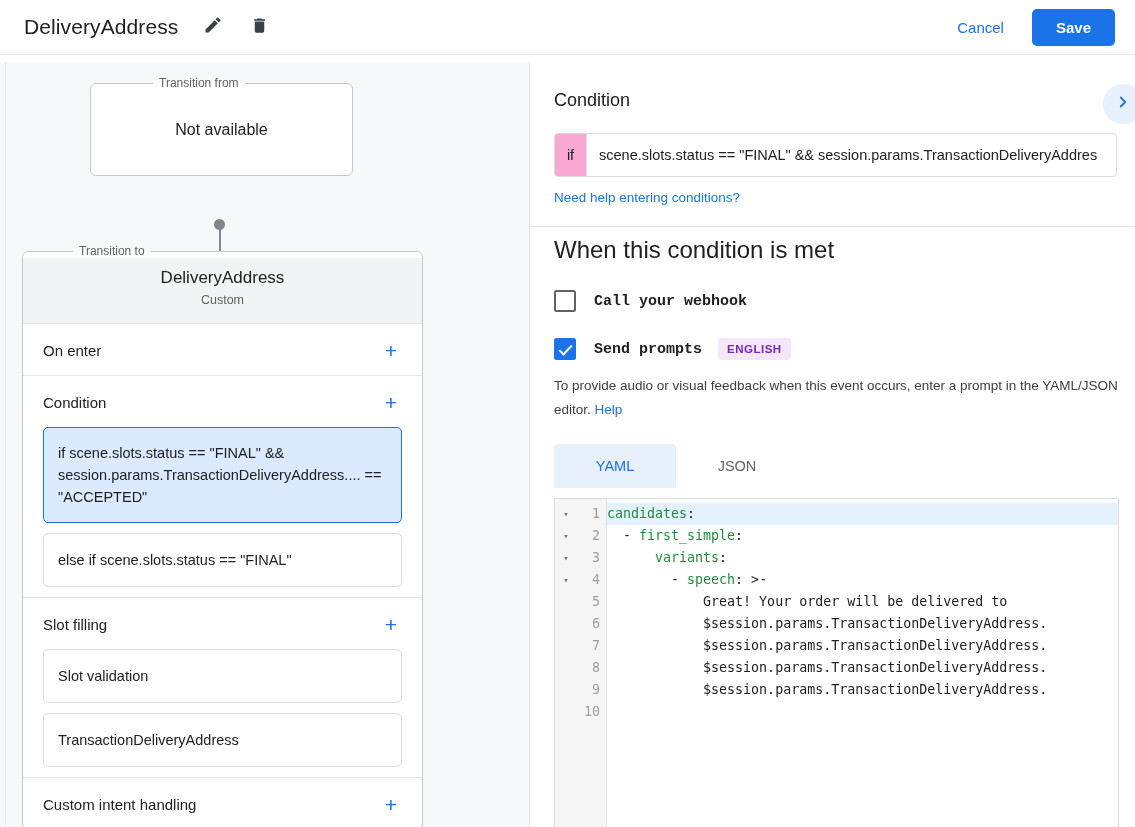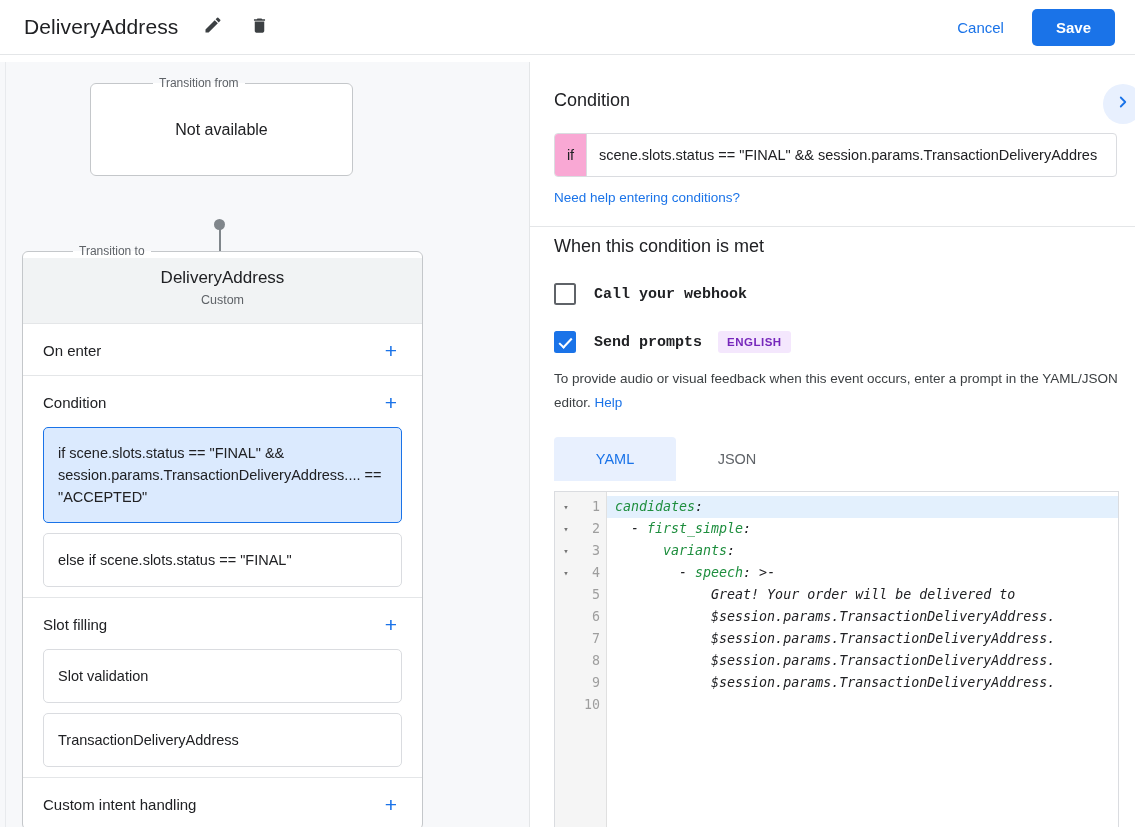--- a/index.html
+++ b/index.html
@@ -212,21 +212,21 @@
     display: inline-block;
     margin-top: 13px;
     font-size: 13.5px; color: #1a73e8;
     cursor: pointer; text-decoration: none;
   }
   .divider-h {
     position: absolute; left: 0; top: 164px;
     width: 605px; height: 1px; background: #e4e6e8;
   }
   .met-title {
-    font-size: 18px; color: #202124;
+    font-size: 24px; color: #202124;
     padding-top: 30px;
   }
   .check-row {
     display: flex; align-items: center;
     margin-top: 26px;
   }
   .checkbox {
     width: 22px; height: 22px;
     border: 2px solid #5f6368;
     border-radius: 2.5px;
@@ -325,21 +325,21 @@
   }
   .ln, .fold, .cl {
     font-family: "DejaVu Sans Mono", monospace;
     font-size: 13.3px;
     line-height: 22px;
     height: 22px;
     white-space: pre;
   }
   .ln { color: #9e9e9e; padding-right: 6px; }
   .fold { color: #757575; text-align: center; font-size: 9px; }
-  .cl { color: #202124; padding-left: 8px; font-style: italic; }
+  .cl { color: #202124; padding-left: 0; }
   .cl.hl { background: #e3f0fd; }
   .tok-key { color: #1e8e3e; }
   .tok-punct { color: #202124; }
 </style>
 </head>
 <body>
 
 <div class="topbar">
   <div class="topbar-title">DeliveryAddress</div>
 

